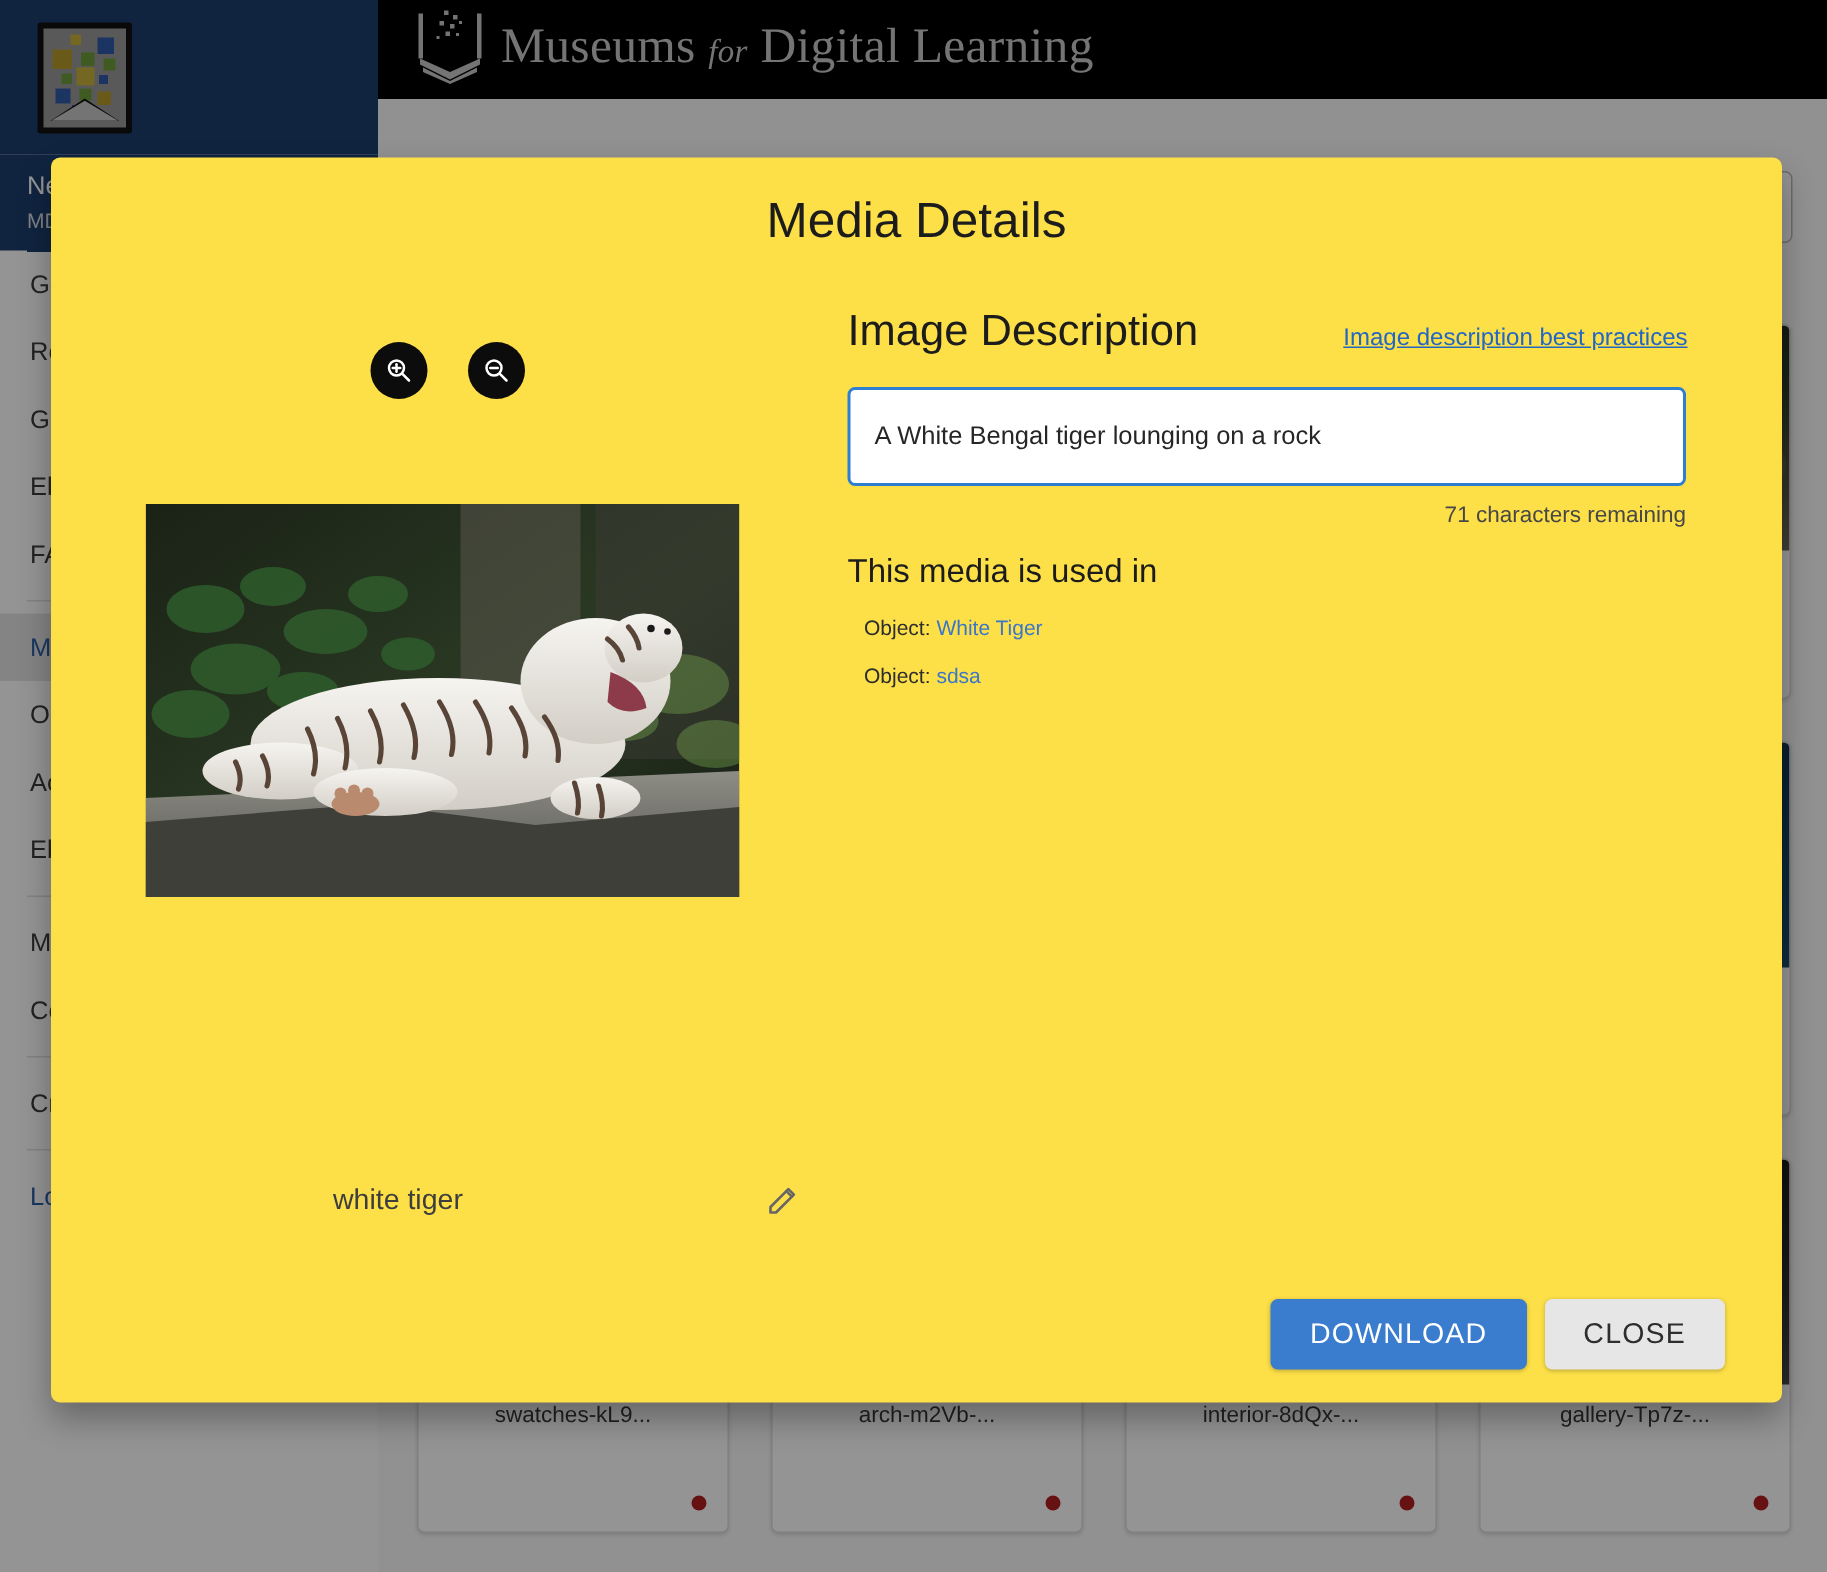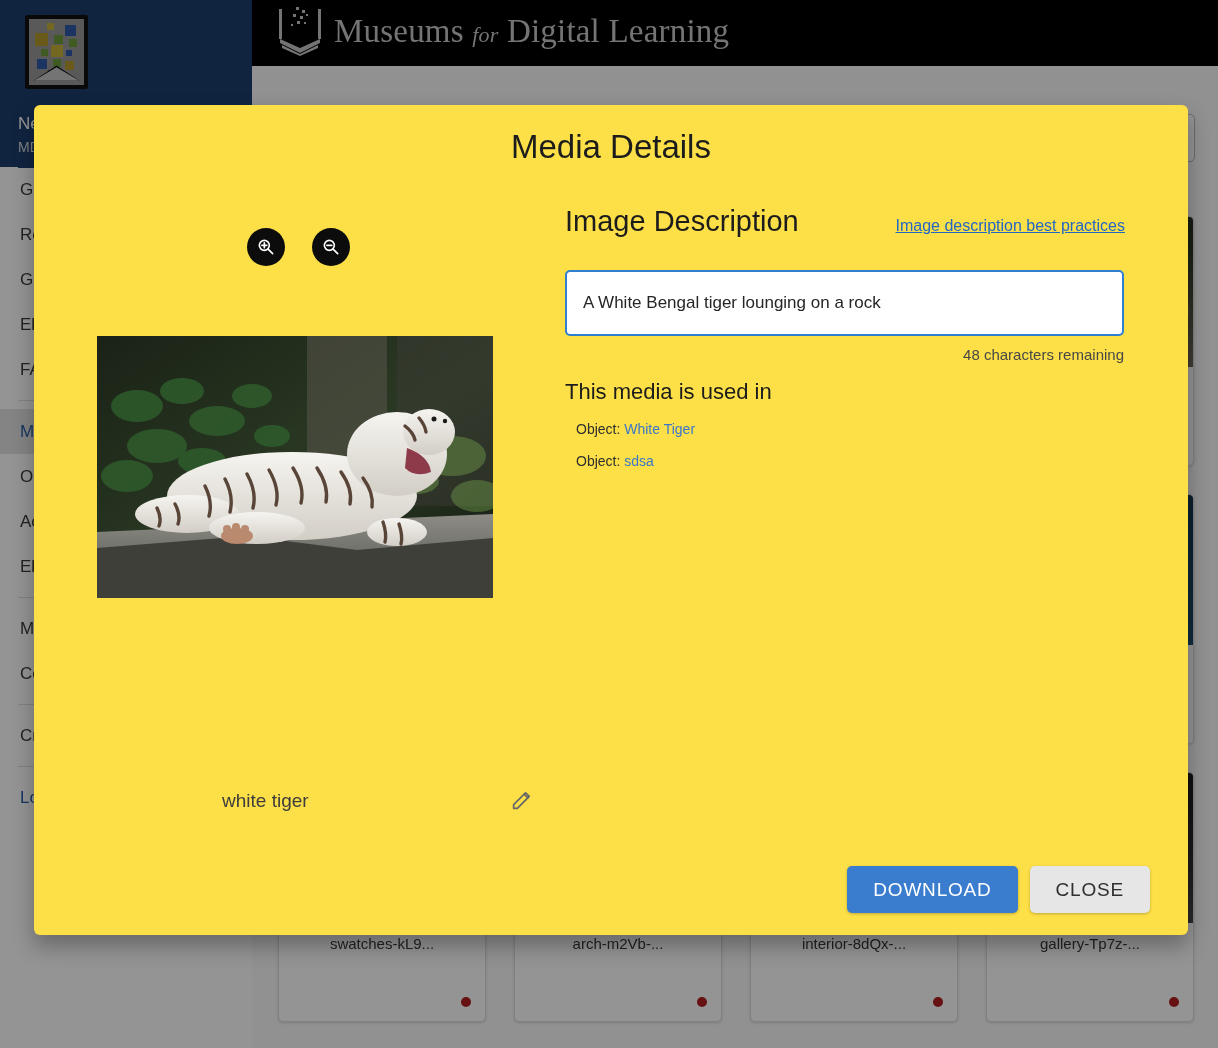--- a/index.html
+++ b/index.html
@@ -190,21 +190,21 @@
   .modal-right { position: absolute; left: 531px; top: 100px; width: 570px; }
   .desc-head-row {
     display: flex; align-items: baseline; justify-content: space-between;
     width: 560px;
   }
   .desc-head { font-size: 29px; color: #1c1c1c; }
   .best-link {
     font-size: 16px; color: #2267c4; text-decoration: underline; cursor: pointer;
   }
   .desc-input {
-    margin-top: 32px; width: 559px; height: 66px;
+    margin-top: 20px; width: 559px; height: 66px;
     border: 2px solid #2f7fd0; border-radius: 5px;
     font-family: "Liberation Sans", sans-serif; font-size: 17px; color: #262626;
     padding: 20px 16px 0 16px; resize: none; outline: none; line-height: 22px;
     background: #fff;
   }
   .char-count {
     width: 559px; text-align: right; font-size: 15px; color: #474747; margin-top: 6px;
   }
   .used-head { font-size: 22px; color: #1c1c1c; margin-top: 16px; }
   .used-item {
@@ -499,21 +499,21 @@
       </div>
     </div>
 
     <div class="modal-right">
       <div class="desc-head-row">
         <div class="desc-head">Image Description</div>
         <a class="best-link">Image description best practices</a>
       </div>
 
       <textarea class="desc-input" placeholder="" style="">A White Bengal tiger lounging on a rock</textarea>
-      <div class="char-count">48 characters remaining</div>
+      <div class="char-count">71 characters remaining</div>
 
       <div class="used-head">This media is used in</div>
       <div class="used-item">
         <span>Object:</span>
         <a>White Tiger</a>
       </div>
       <div class="used-item">
         <span>Object:</span>
         <a>sdsa</a>
       </div>

